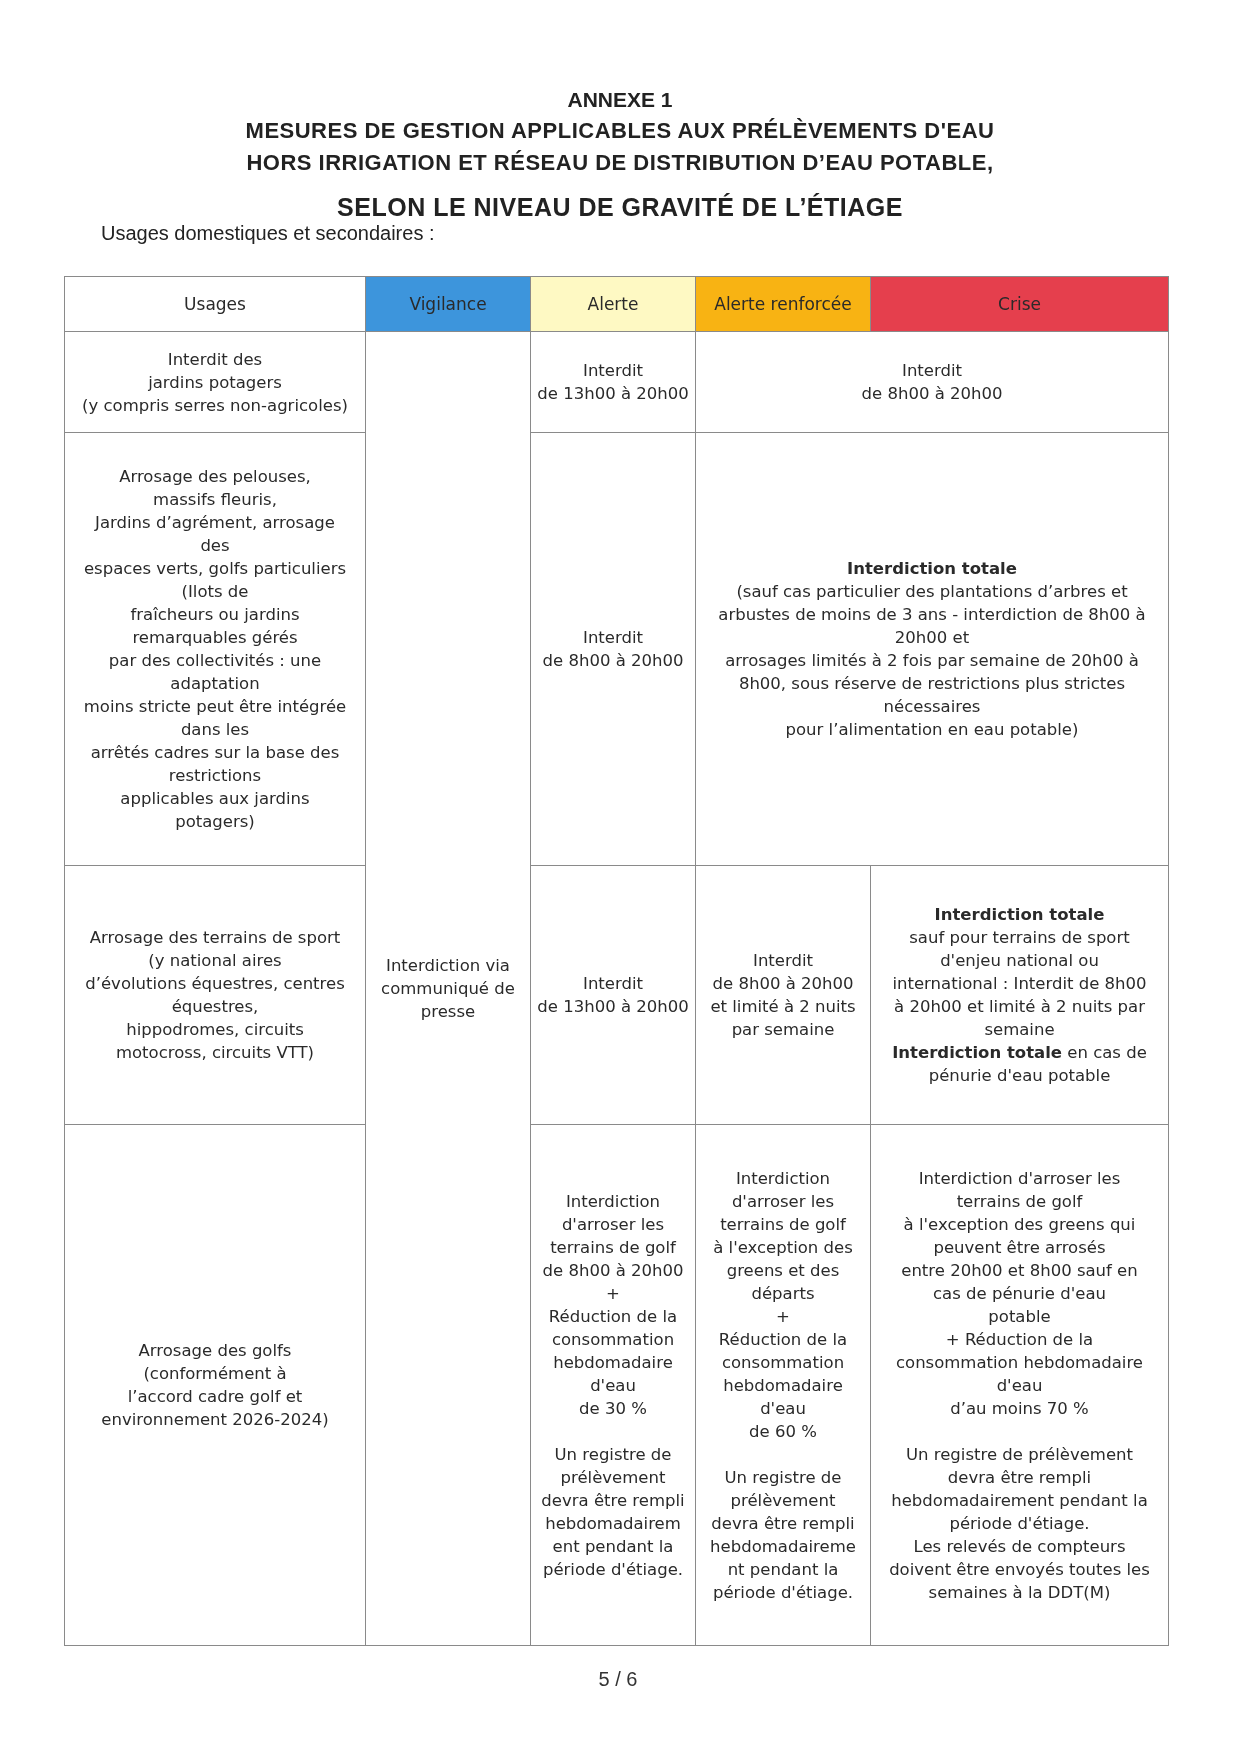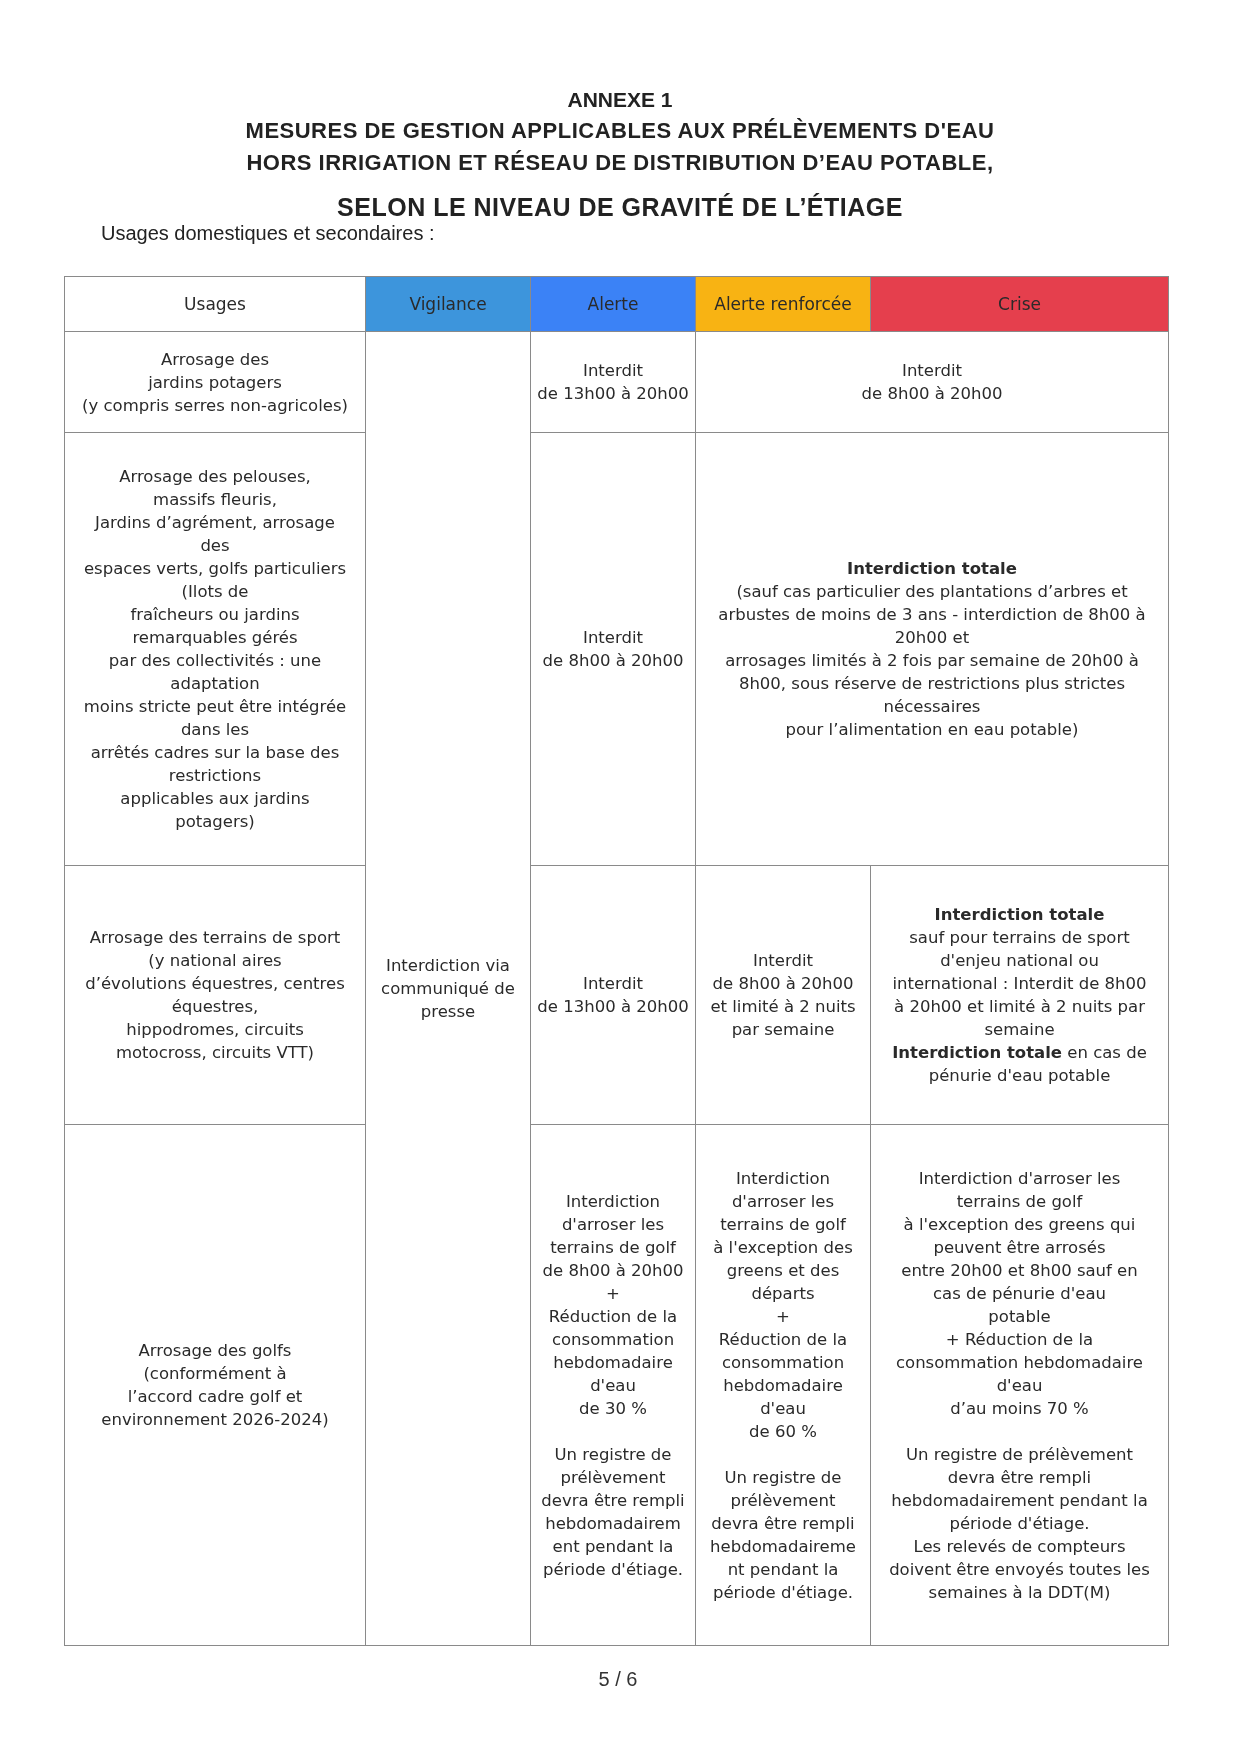--- a/index.html
+++ b/index.html
@@ -15,21 +15,21 @@
               font-family: "Liberation Sans", sans-serif; color: #222; }
 
   table.measures { position: absolute; top: 276px; left: 64px; width: 1104px;
                    border-collapse: collapse; table-layout: fixed;
                    font-size: 16.5px; line-height: 23px; }
   table.measures td, table.measures th { border: 1.5px solid #8a8a8a; text-align: center;
                    vertical-align: middle; padding: 8px 3px; font-weight: normal; color: #2a2a2a; }
   th { height: 38px; font-size: 17px; }
   th.h-usages { background: #ffffff; }
   th.h-vig { background: #3d95dc; color: #1f3550; margin-top: 27px; }
-  th.h-alerte { background: #3b82f6; color: #4a3e10; }
+  th.h-alerte { background: #fef9c3; color: #4a3e10; }
   th.h-renf { background: #f8b313; color: #4a3010; }
   th.h-crise { background: #e53f4d; color: #5a1a20; }
   tr.r1 td { height: 84px; }
   tr.r2 td { height: 416px; }
   tr.r3 td { height: 242px; }
   tr.r4 td { height: 504px; }
   .b { font-weight: bold; }
   .gap { display: block; height: 23px; }
   #page-number { position: absolute; top: 1668px; left: 0; width: 1236px; text-align: center;
                  font-family: "Liberation Sans", sans-serif; font-size: 20px; color: #333; }
@@ -54,21 +54,21 @@
   </colgroup>
   <tbody>
       <tr>
     <th class="h-usages">Usages</th>
     <th class="h-vig">Vigilance</th>
     <th class="h-alerte">Alerte</th>
     <th class="h-renf">Alerte renforcée</th>
     <th class="h-crise">Crise</th>
   </tr>
   <tr class="r1">
-    <td><span><span class="line">Arrosage des</span><span class="line">jardins potagers</span><span class="line">(y compris serres non-agricoles)</span></span></td>
+    <td><span><span class="line">Interdit des</span><span class="line">jardins potagers</span><span class="line">(y compris serres non-agricoles)</span></span></td>
     <td rowspan="4"><span><span class="line">Interdiction via</span><span class="line">communiqué de</span><span class="line">presse</span></span></td>
     <td><span><span class="line">Interdit</span><span class="line">de 13h00 à 20h00</span></span></td>
     <td colspan="2"><span><span class="line">Interdit</span><span class="line">de 8h00 à 20h00</span></span></td>
   </tr>
   <tr class="r2">
     <td><span><span class="line">Arrosage des pelouses,</span><span class="line">massifs fleuris,</span><span class="line">Jardins d’agrément, arrosage</span><span class="line">des</span><span class="line">espaces verts, golfs particuliers</span><span class="line">(Ilots de</span><span class="line">fraîcheurs ou jardins</span><span class="line">remarquables gérés</span><span class="line">par des collectivités : une</span><span class="line">adaptation</span><span class="line">moins stricte peut être intégrée</span><span class="line">dans les</span><span class="line">arrêtés cadres sur la base des</span><span class="line">restrictions</span><span class="line">applicables aux jardins</span><span class="line">potagers)</span></span></td>
     <td><span><span class="line">Interdit</span><span class="line">de 8h00 à 20h00</span></span></td>
     <td colspan="2">
       <span class="line b">Interdiction totale</span>
       <span><span class="line">(sauf cas particulier des plantations d’arbres et</span><span class="line">arbustes de moins de 3 ans - interdiction de 8h00 à</span><span class="line">20h00 et</span><span class="line">arrosages limités à 2 fois par semaine de 20h00 à</span><span class="line">8h00, sous réserve de restrictions plus strictes</span><span class="line">nécessaires</span><span class="line">pour l’alimentation en eau potable)</span></span>

